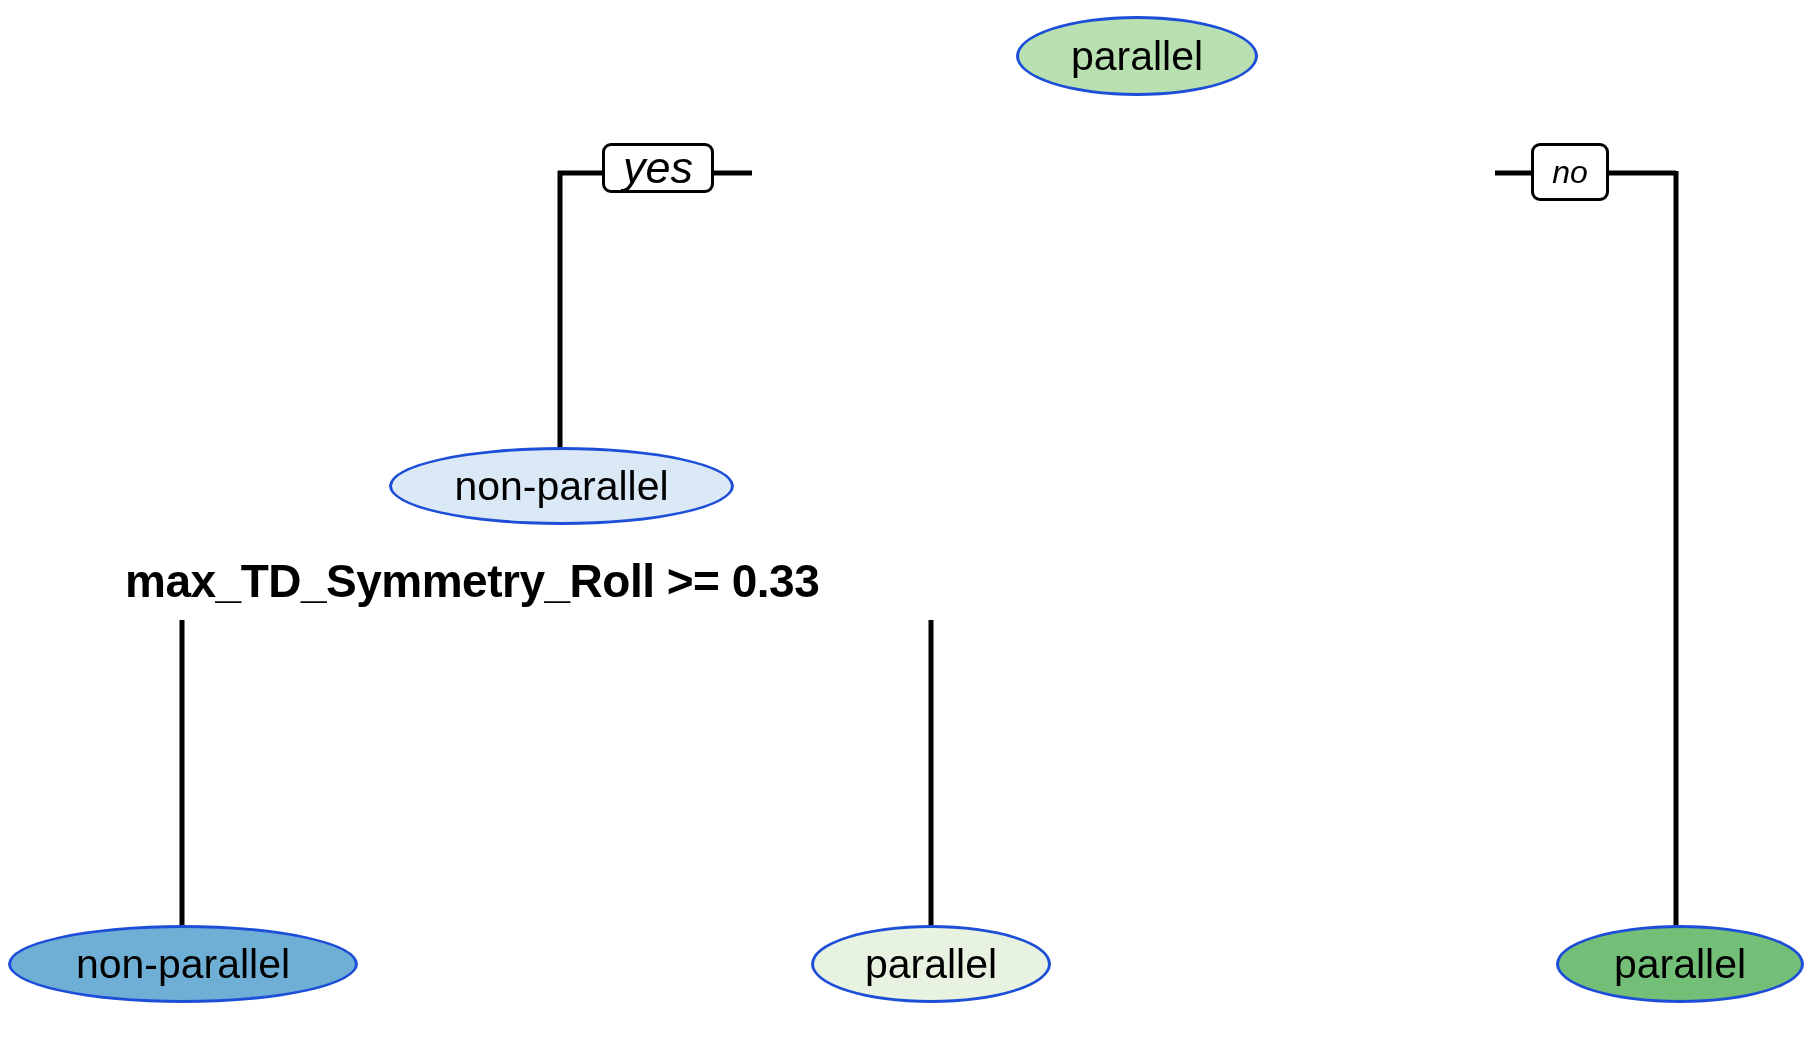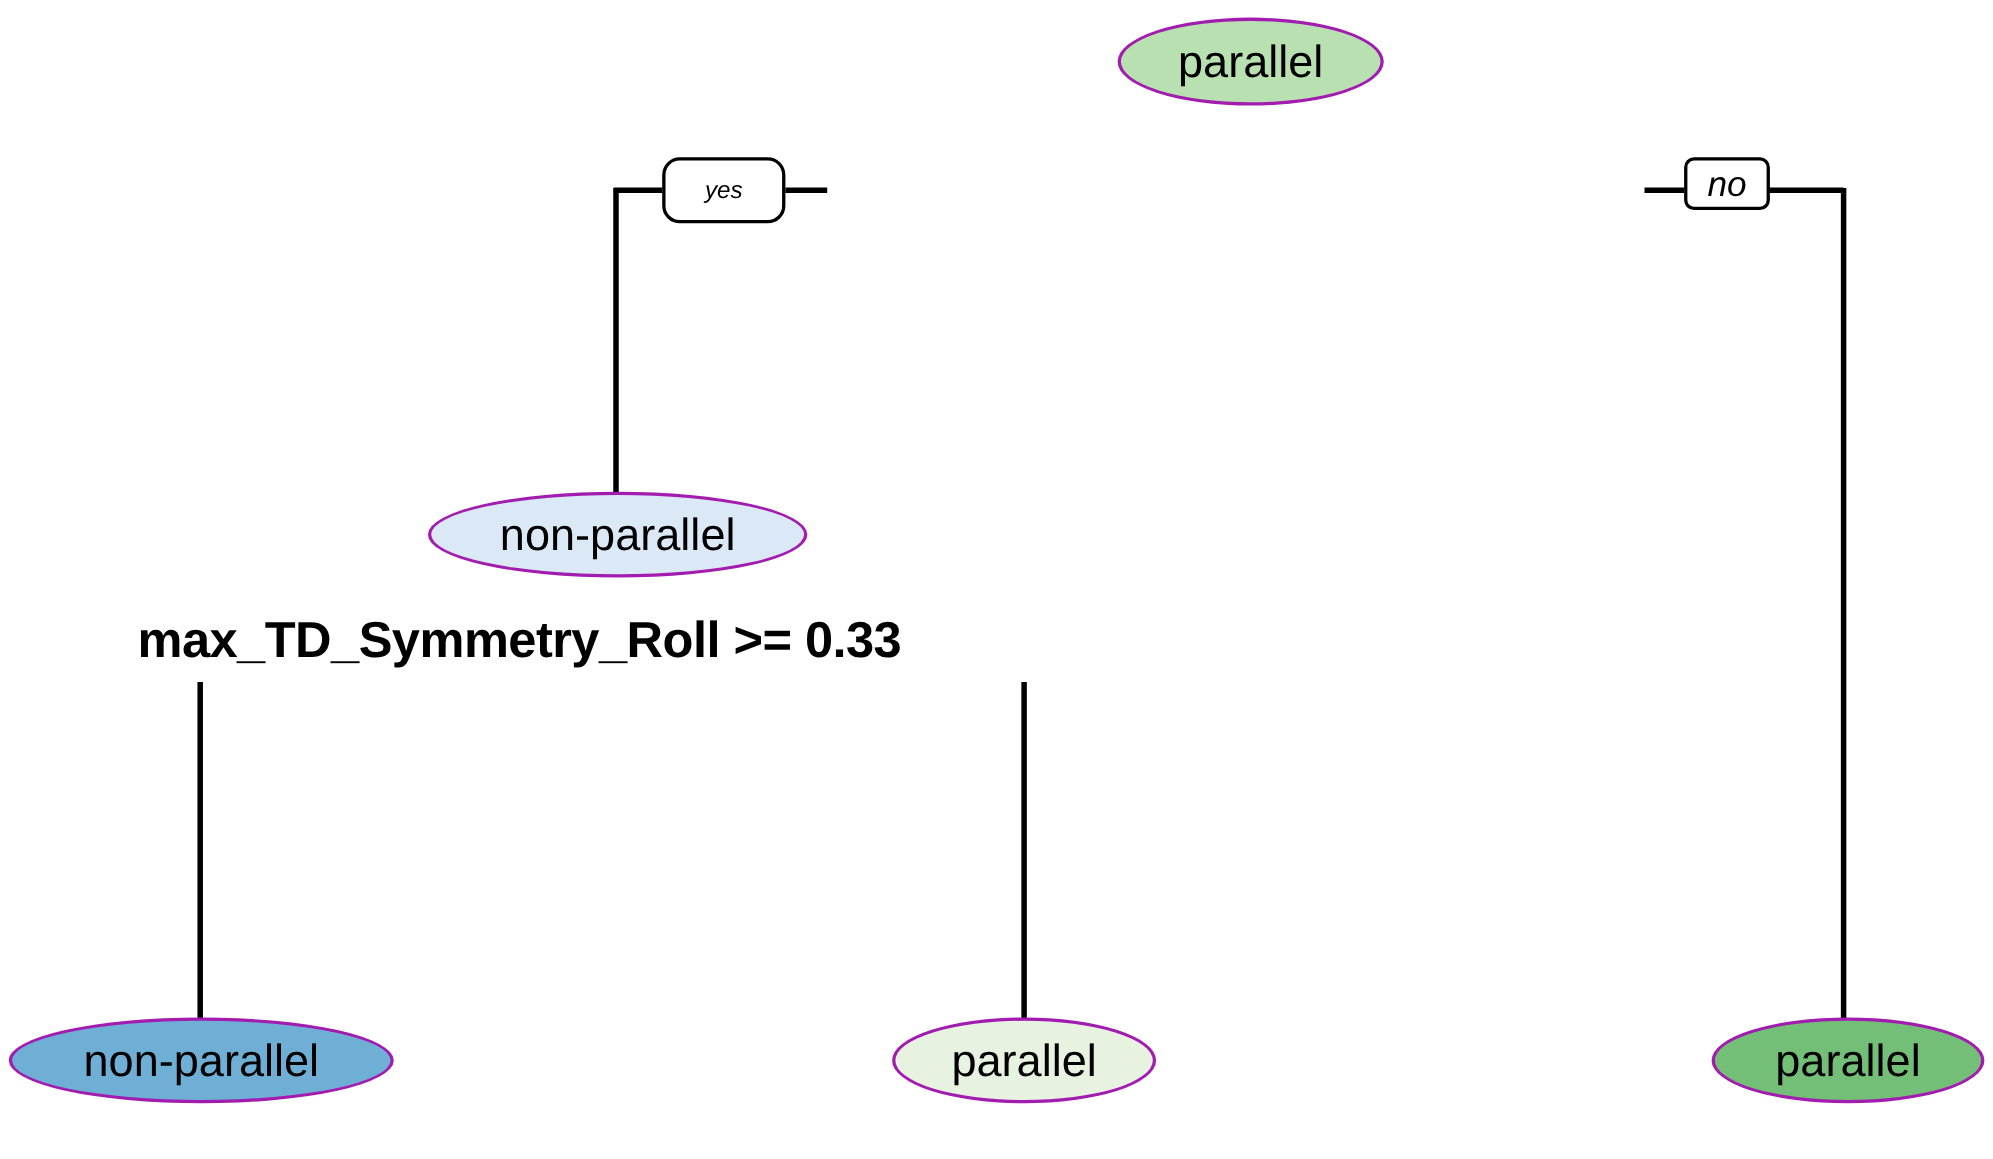--- a/index.html
+++ b/index.html
@@ -25,21 +25,21 @@
     width: 1812px;
     height: 1054px;
     pointer-events: none;
   }
   
   .leaf {
     position: absolute;
     display: flex;
     align-items: center;
     justify-content: center;
-    border: 3px solid #a21caf;
+    border: 3px solid #1d4ed8;
     border-radius: 50%;
     box-sizing: border-box;
     color: #000000;
     white-space: nowrap;
     font-family: "Liberation Sans", sans-serif;
     font-weight: 400;
   }
   
   .split {
     position: absolute;
@@ -88,26 +88,26 @@
 
       <line x1="931" y1="620" x2="931" y2="928"></line>
     </g>
   </svg>
 
   <div class="leaf" style="left:1016px; top:16px; width:242px; height:80px;
               background:#b8e0b0; font-size:41px;">
     <span>parallel</span>
   </div>
 
-  <div class="branchbox" style="left:602px; top:143px; width:112px; height:60px; font-size:22px;border-radius:16px;">
+  <div class="branchbox" style="left:602px; top:143px; width:112px; height:50px; font-size:45px;">
     <span>yes</span>
   </div>
 
 
-  <div class="branchbox" style="left:1531px; top:143px; width:78px; height:48px; font-size:32px;">
+  <div class="branchbox" style="left:1531px; top:143px; width:78px; height:58px; font-size:32px;">
     <span>no</span>
   </div>
 
   <div class="leaf" style="left:389px; top:447px; width:345px; height:78px;
               background:#dbe9f7; font-size:41px;">
     <span>non-parallel</span>
   </div>
 
   <div class="split" style="left:125px; top:550px; font-size:46px; line-height:62px;text-align:center;">
     <span>max_TD_Symmetry_Roll &gt;= 0.33</span>

